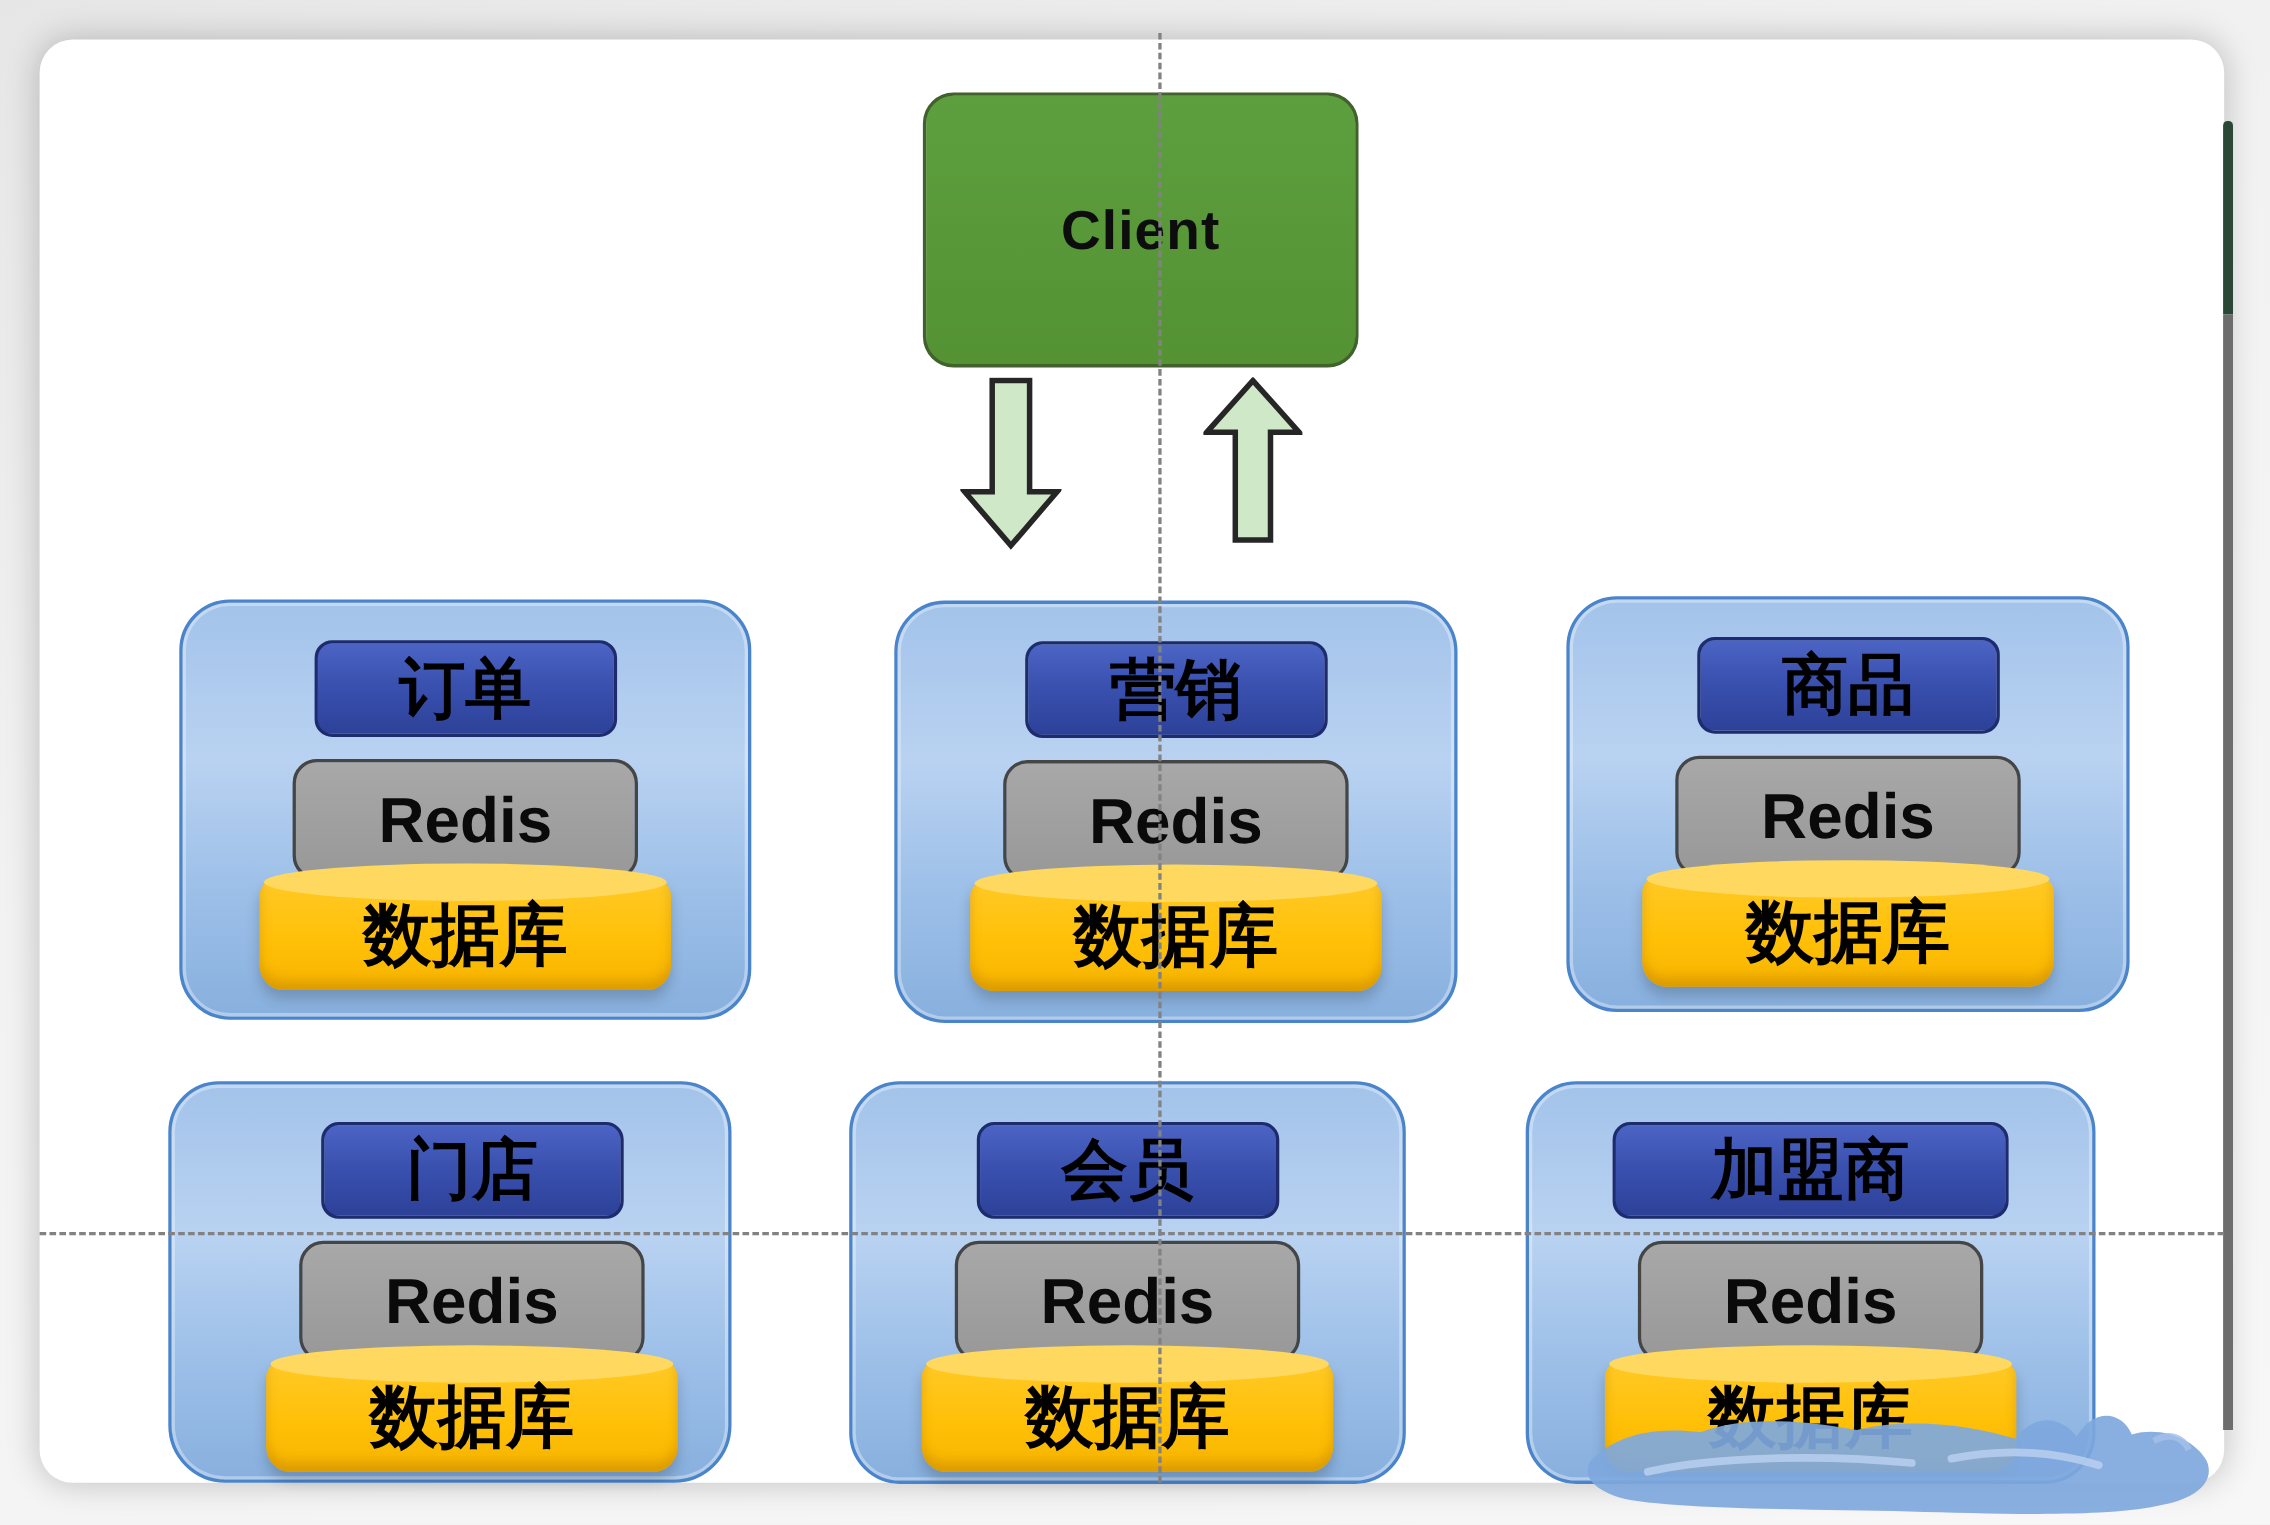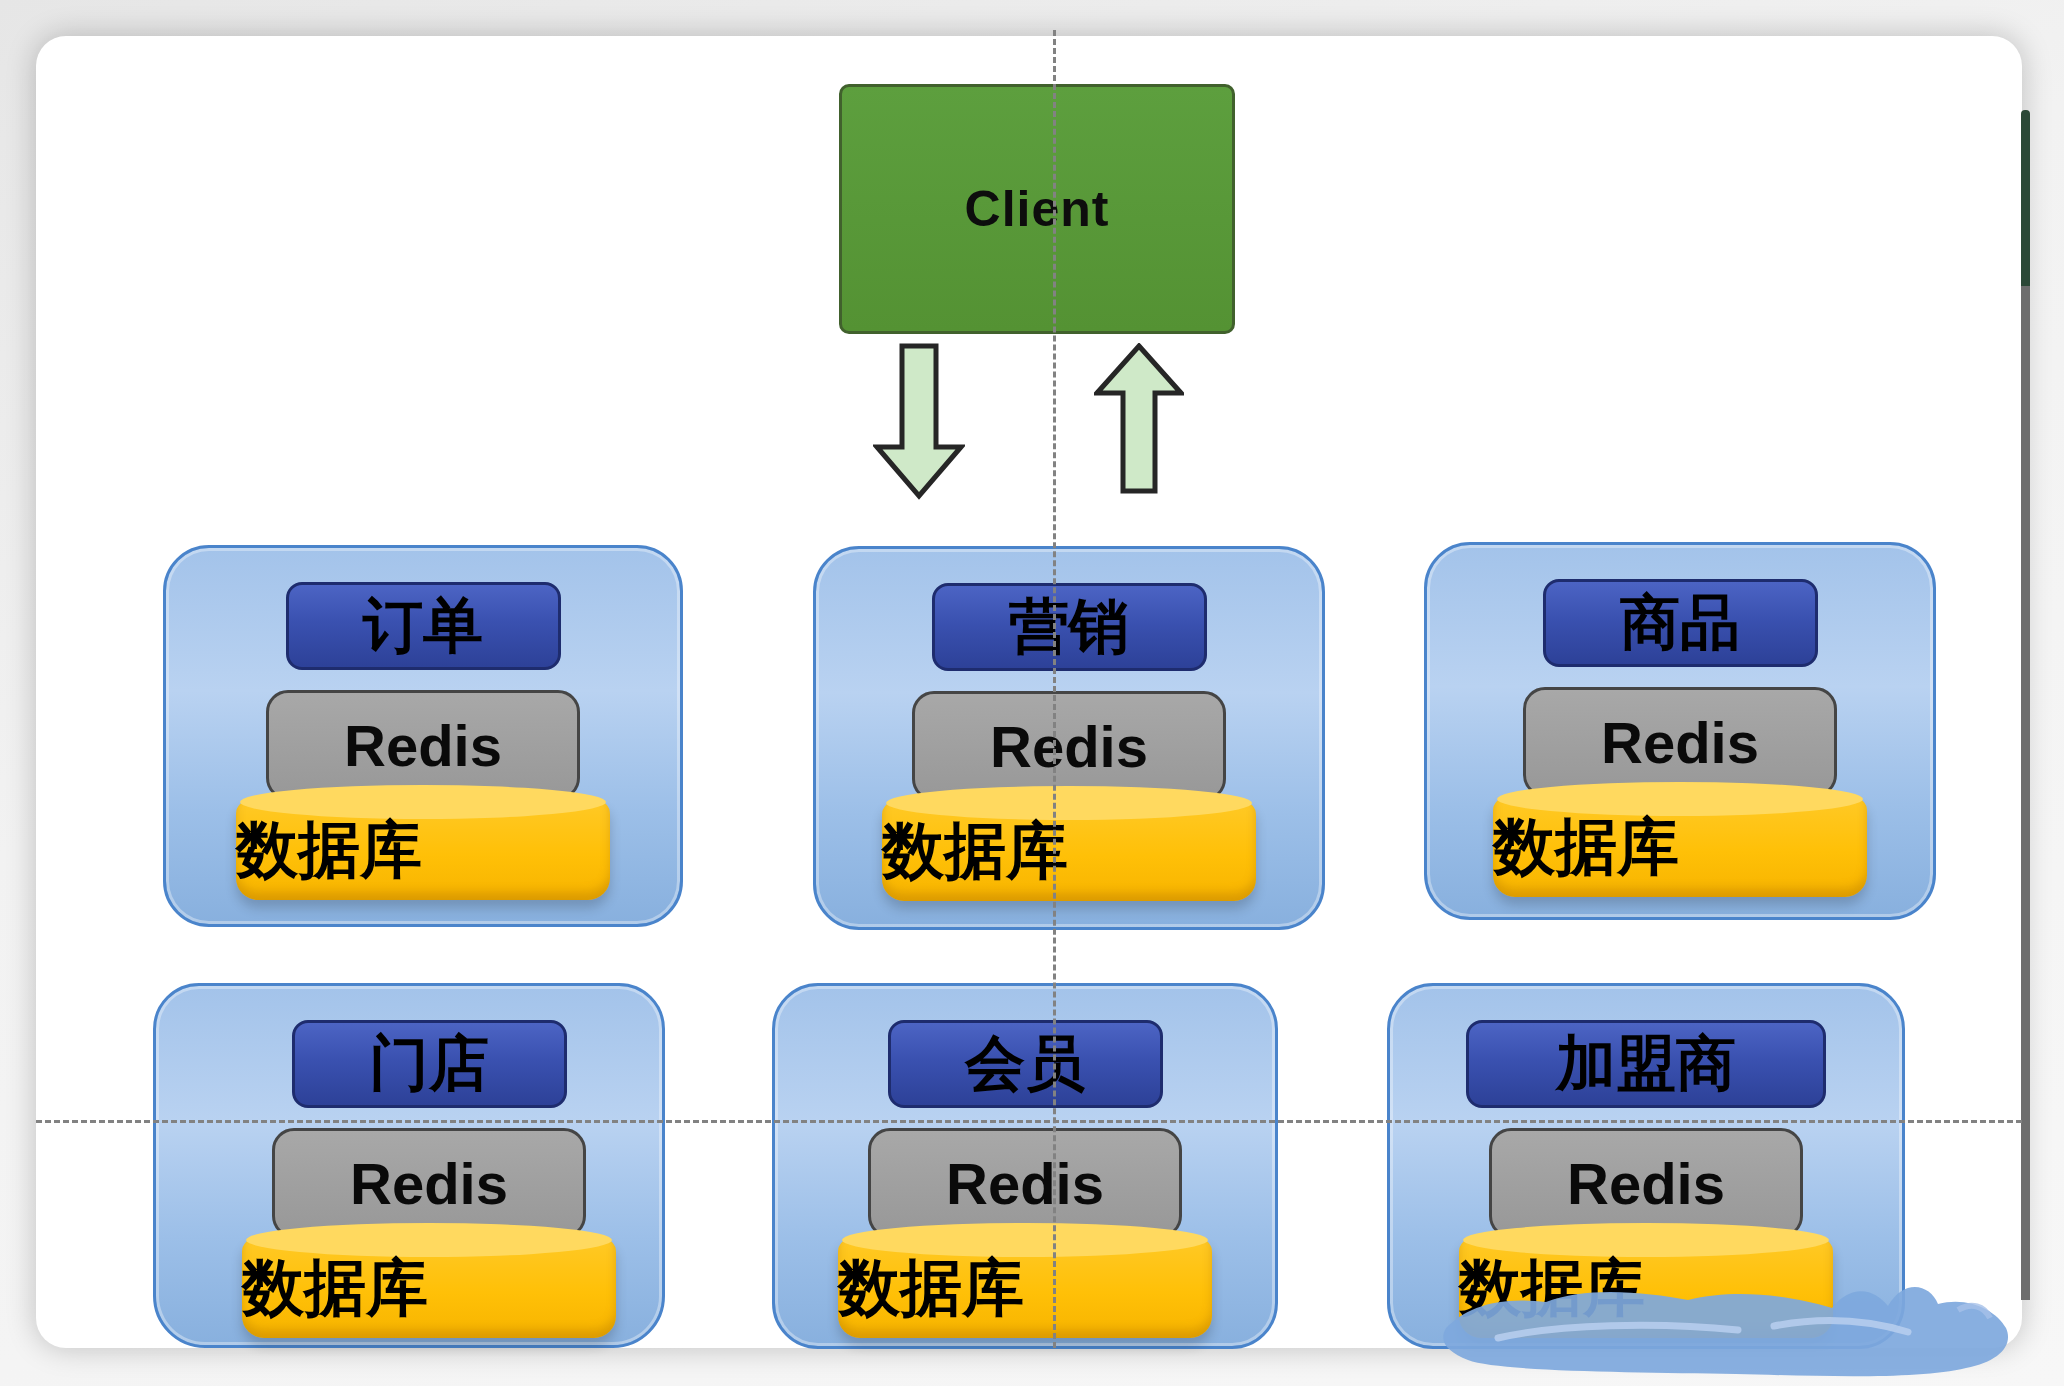--- a/index.html
+++ b/index.html
@@ -34,21 +34,21 @@
     border-left:3px dashed #828282;z-index:30;
   }
   .hline{
     position:absolute;left:36px;top:1120px;width:1986px;height:0;
     border-top:3px dashed #828282;z-index:30;
   }
   
   .client{
     position:absolute;left:839px;top:84px;width:390px;height:244px;
     background:linear-gradient(180deg,#5d9f3e 0%,#549233 100%);
-    border:3px solid #41612d;border-radius:10px;
+    border:3px solid #41612d;border-radius:28px;
     display:flex;align-items:center;justify-content:center;
     z-index:10;
     text-align:right;
   }
   .client span{font-size:50px;font-weight:700;color:#0d0d0d;letter-spacing:1px;}
   
   .arrow{position:absolute;z-index:10;}
   .arrow-down{left:873px;top:343px;}
   .arrow-up{left:1094px;top:343px;}
   
@@ -72,21 +72,21 @@
     width:308px;height:104px;margin-top:20px;
     background:linear-gradient(180deg,#a8a8a8 0%,#989898 100%);
     border:3px solid #454545;border-radius:22px;
     display:flex;align-items:center;justify-content:center;
   }
   .svc .redis span{font-size:58px;font-weight:700;color:#0a0a0a;}
   .db{
     position:relative;width:374px;height:100px;
     background:linear-gradient(180deg,#ffc926 0%,#ffc007 55%,#f7b400 100%);
     border-radius:14px 14px 22px 22px;
-    display:flex;align-items:center;justify-content:flex-start;
+    display:flex;align-items:center;justify-content:center;
     box-shadow:0 8px 12px rgba(0,0,0,0.18), inset 0 -8px 10px rgba(170,110,0,0.35);
   }
   .db::before{
     content:"";position:absolute;left:4px;right:4px;top:-15px;height:34px;
     background:#ffd95f;border-radius:50%;
   }
   .db span{position:relative;z-index:2;font-size:62px;font-weight:700;color:#000;}
   
   .watermark{position:absolute;left:1438px;top:1266px;z-index:40;}
 </style>

